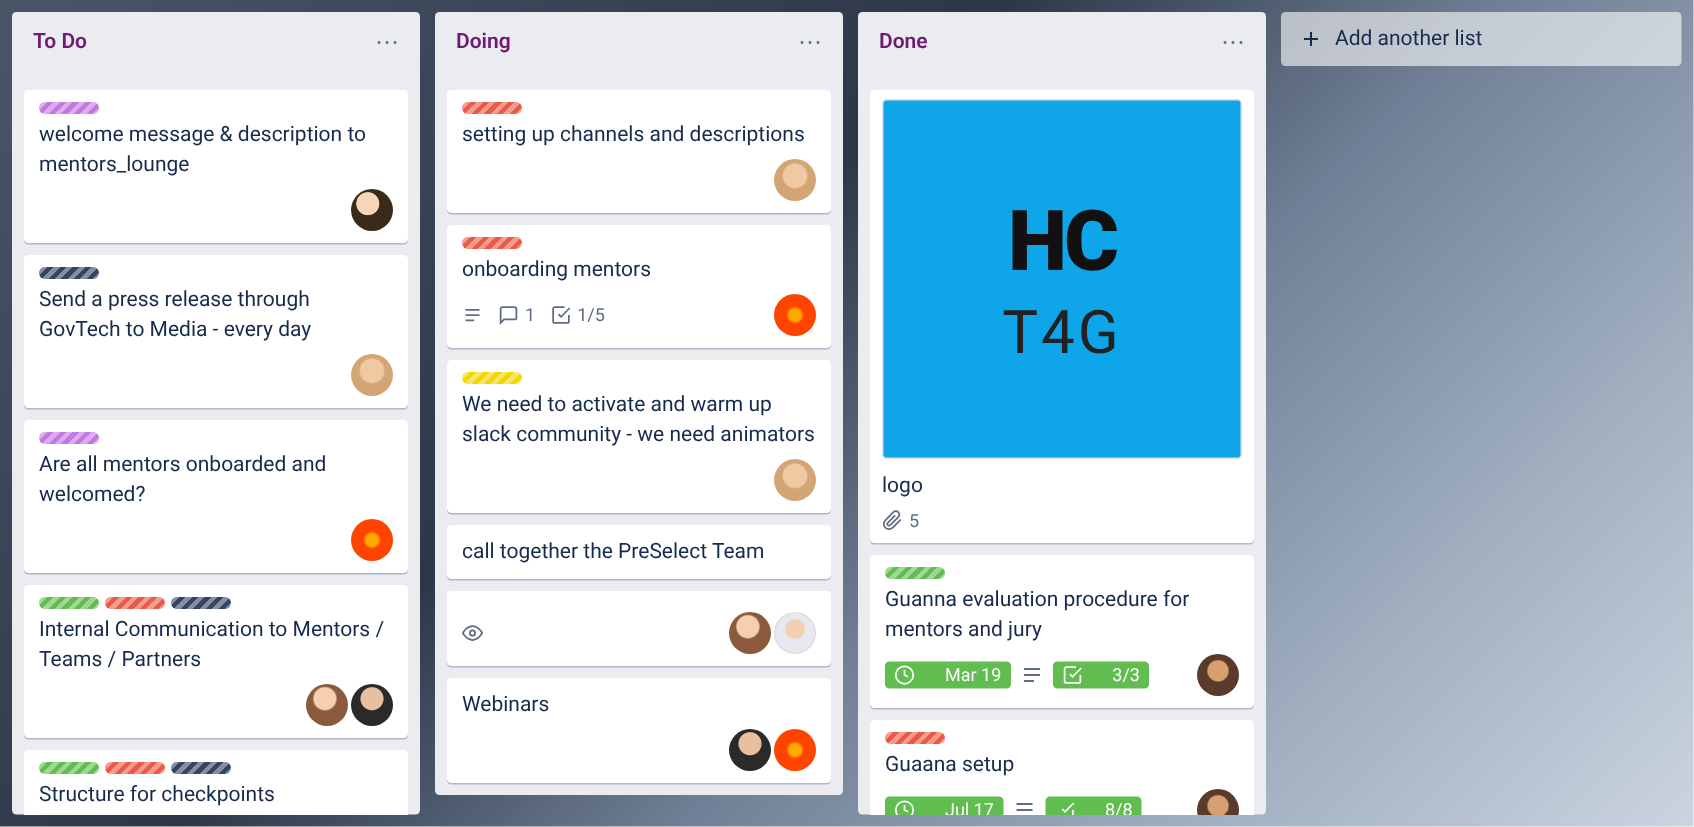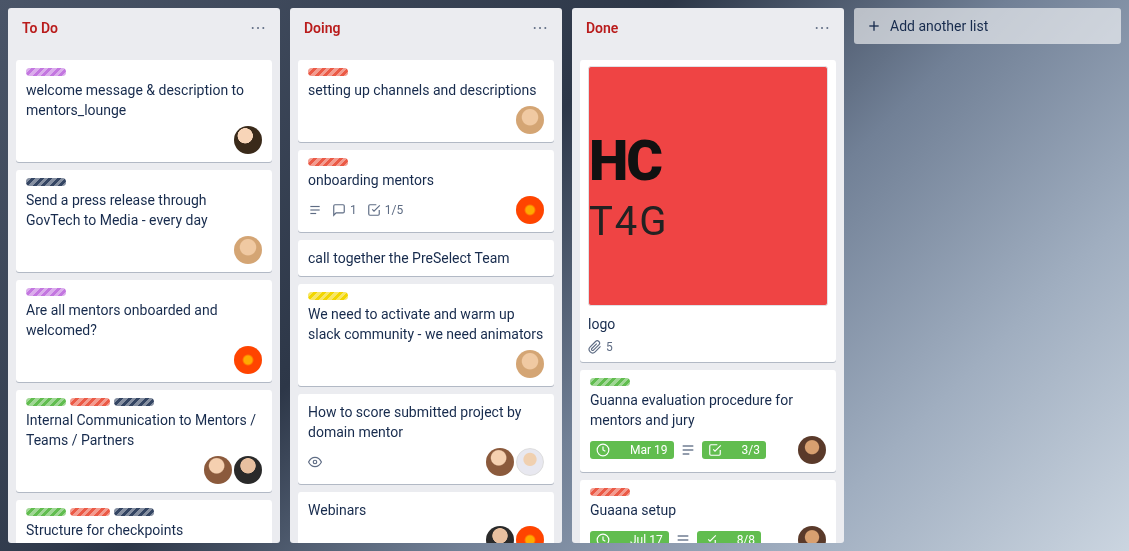--- a/index.html
+++ b/index.html
@@ -29,21 +29,21 @@
 }
 .list-header {
   display: flex;
   align-items: center;
   justify-content: space-between;
   padding: 8px 10px 4px 14px;
 }
 .list-title {
   font-size: 14px;
   font-weight: 600;
-  color: #b91c1c;
+  color: #701a75;
 }
 .list-menu {
   color: #6b778c;
   cursor: pointer;
   padding: 4px;
   font-size: 16px;
   line-height: 1;
 }
 .list-cards {
   padding: 16px 8px 8px 8px;
@@ -137,26 +137,26 @@
 .avatar.a1 { background: radial-gradient(circle at 40% 35%, #f8d5b8 0 30%, #3a2a1a 32% 100%); }
 .avatar.a2 { background: radial-gradient(circle at 50% 40%, #f0c9a2 0 35%, #d4a574 40% 100%); }
 .avatar.a3 { background: radial-gradient(circle at 50% 50%, #ffaa00 0 20%, #ff4400 30% 70%, #330000 80% 100%); }
 .avatar.a4 { background: radial-gradient(circle at 45% 35%, #f5d0b0 0 30%, #8b5a3c 35% 100%); }
 .avatar.a5 { background: radial-gradient(circle at 50% 35%, #e8c0a0 0 32%, #2a2a2a 35% 100%); }
 .avatar.a6 { background: radial-gradient(circle at 50% 40%, #f0d0b0 0 30%, #e8e8f0 35% 100%); border:1px solid #ddd; }
 .avatar.a7 { background: radial-gradient(circle at 50% 40%, #d8a070 0 30%, #5a3a2a 35% 100%); }
 .card-cover {
   width: 100%;
   height: 240px;
-  background: #ef4444;
+  background: #0ea5e9;
   border: 1px solid #dfe1e6;
   border-radius: 3px;
   display: flex;
   flex-direction: column;
-  align-items: flex-start;
+  align-items: center;
   justify-content: center;
   margin-bottom: 8px;
 }
 .cover-hc { font-size: 56px; font-weight: 900; color: #111; letter-spacing: -2px; }
 .cover-t4g { font-size: 40px; font-weight: 400; color: #222; letter-spacing: 2px; margin-top: 4px;}
 .add-list {
   background: rgba(255,255,255,0.6);
   border-radius: 3px;
   width: 272px;
   padding: 10px 12px;
@@ -289,36 +289,35 @@
                 </svg>
                 <span>1/5</span>
               </span>
           </div>
           <div class="card-members">
               <span class="avatar a3"></span>
             </div>
         </div>
       </div>
       <div class="card">
+        <div class="card-labels">
+            <span class="label yellow striped"></span>
+          </div>
+        <div class="card-title">We need to activate and warm up slack community - we need animators</div>
+        <div class="card-footer">
+            <div class="card-badges"></div>
+            <div class="card-members">
+              <span class="avatar a2"></span>
+            </div>
+          </div>
+      </div>
+      <div class="card">
         <div class="card-title">call together the PreSelect Team</div>
       </div>
       <div class="card">
-        <div class="card-labels">
-            <span class="label yellow striped"></span>
-          </div>
-        <div class="card-title">We need to activate and warm up slack community - we need animators</div>
-        <div class="card-footer">
-            <div class="card-badges"></div>
-            <div class="card-members">
-              <span class="avatar a2"></span>
-            </div>
-          </div>
-      </div>
-      <div class="card">
-        <div class="card-title">How to score submitted project by domain mentor</div>
         <div class="card-footer">
           <div class="card-badges">
             <span class="badge">
                 <svg viewBox="0 0 24 24" fill="none" stroke="currentColor" stroke-width="2">
                   <path d="M1 12s4-8 11-8 11 8 11 8-4 8-11 8-11-8-11-8z"></path>
                   <circle cx="12" cy="12" r="3"></circle>
                 </svg>
               </span>
           </div>
           <div class="card-members">

